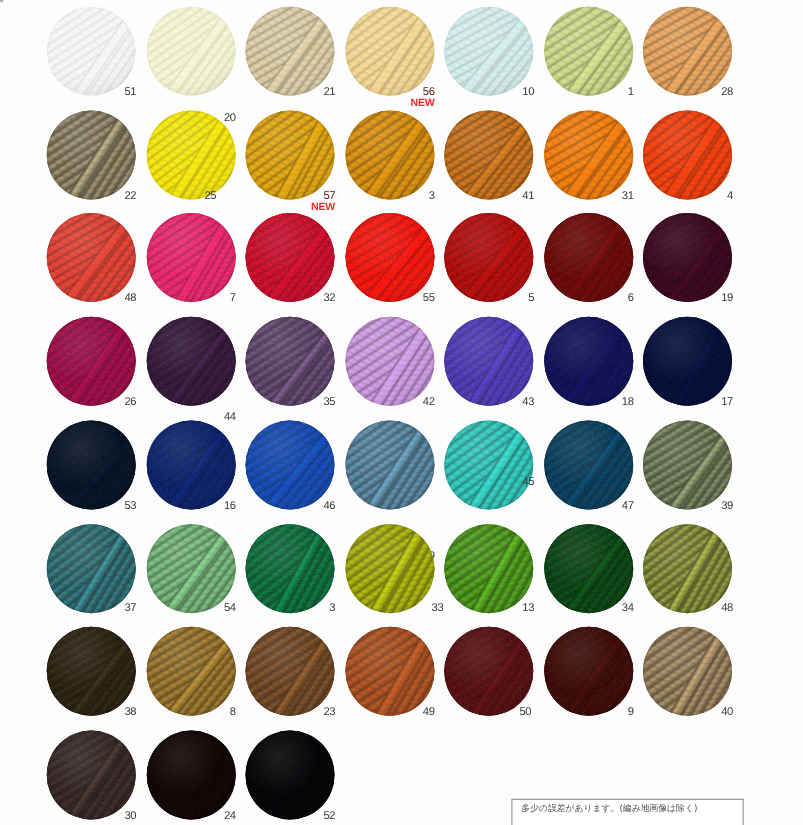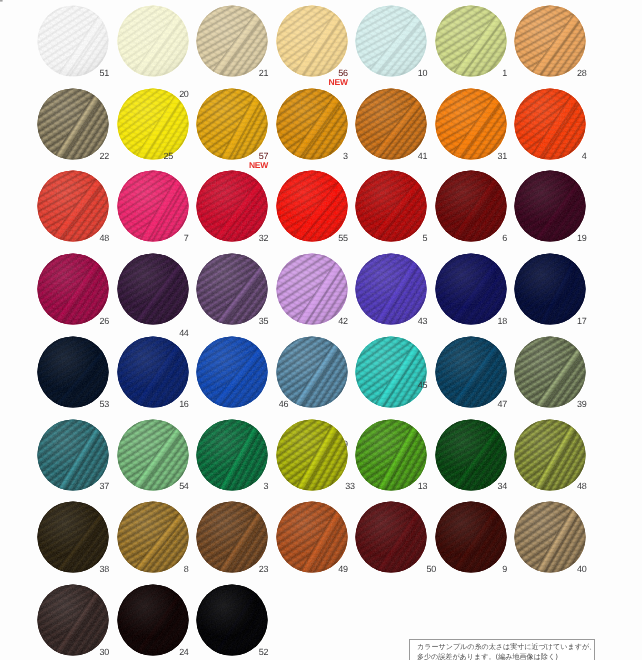--- a/index.html
+++ b/index.html
@@ -2347,21 +2347,21 @@
             <rect x="-62" y="3.86" width="124" height="1.62" fill="#063184" opacity="0.75"></rect>
             <rect x="-62" y="4.74" width="124" height="7.34" fill="url(#qb31)"></rect>
             <rect x="-62" y="11.64" width="124" height="1.91" fill="#063184" opacity="0.55"></rect>
           </g>
           <circle cx="38" cy="38" r="35.6" fill="url(#gb31)"></circle>
           <circle cx="38" cy="38" r="35.1" fill="none" stroke="#063184" stroke-width="1.6" opacity="0.22"></circle>
           <rect x="0" y="0" width="76" height="76" filter="url(#nb31)" opacity="0.160"></rect>
         </g>
       </svg>
     </div>
-    <div class="code" style="color: rgb(58, 58, 60); left: 238.14px; top: 398.78px; width: 50px;">46</div>
+    <div class="code" style="color: rgb(58, 58, 60); left: 238.14px; top: 398.78px; width: 30px;">46</div>
     <div class="ball" style="left: 273.7px; top: 333.8px;">
       <svg viewBox="0 0 76 76" xmlns="http://www.w3.org/2000/svg">
         <defs>
           <clipPath id="cb32">
             <circle cx="38" cy="38" r="35.6"></circle>
           </clipPath>
           <filter id="nb32" x="0" y="0" width="100%" height="100%">
             <feTurbulence type="fractalNoise" baseFrequency="0.8" numOctaves="3" seed="32" stitchTiles="stitch"></feTurbulence>
             <feColorMatrix type="matrix" values="0 0 0 0 0.5  0 0 0 0 0.5  0 0 0 0 0.5  0.85 0.85 0.85 0 -0.78"></feColorMatrix>
           </filter>
@@ -3547,21 +3547,21 @@
             <rect x="-62" y="5.20" width="124" height="1.66" fill="#410508" opacity="0.75"></rect>
             <rect x="-62" y="6.11" width="124" height="7.53" fill="url(#qb47)"></rect>
             <rect x="-62" y="13.18" width="124" height="1.96" fill="#410508" opacity="0.55"></rect>
           </g>
           <circle cx="38" cy="38" r="35.6" fill="url(#gb47)"></circle>
           <circle cx="38" cy="38" r="35.1" fill="none" stroke="#410508" stroke-width="1.6" opacity="0.22"></circle>
           <rect x="0" y="0" width="76" height="76" filter="url(#nb47)" opacity="0.108"></rect>
         </g>
       </svg>
     </div>
-    <div class="code" style="color: rgb(58, 58, 60); left: 406px; top: 564.12px; width: 30px;">50</div>
+    <div class="code" style="color: rgb(58, 58, 60); left: 395px; top: 564.12px; width: 30px;">50</div>
     <div class="ball" style="left: 432.8px; top: 499.1px;">
       <svg viewBox="0 0 76 76" xmlns="http://www.w3.org/2000/svg">
         <defs>
           <clipPath id="cb48">
             <circle cx="38" cy="38" r="35.6"></circle>
           </clipPath>
           <filter id="nb48" x="0" y="0" width="100%" height="100%">
             <feTurbulence type="fractalNoise" baseFrequency="0.8" numOctaves="3" seed="48" stitchTiles="stitch"></feTurbulence>
             <feColorMatrix type="matrix" values="0 0 0 0 0.5  0 0 0 0 0.5  0 0 0 0 0.5  0.85 0.85 0.85 0 -0.78"></feColorMatrix>
           </filter>
@@ -3927,15 +3927,14 @@
           <circle cx="38" cy="38" r="35.1" fill="none" stroke="#000001" stroke-width="1.6" opacity="0.22"></circle>
           <rect x="0" y="0" width="76" height="76" filter="url(#nb52)" opacity="0.056"></rect>
         </g>
       </svg>
     </div>
     <div class="code" style="color: rgb(58, 58, 60); left: 238.14px; top: 646.79px; width: 30px;">52</div>
   </div>
 <div id="corner-speck"></div>
 
 <div id="footnote">
-  <div>カラーサンプルの糸の太さは実寸に近づけていますが、</div>
   <div>多少の誤差があります。(編み地画像は除く)</div>
 </div>
 
 </body></html>

